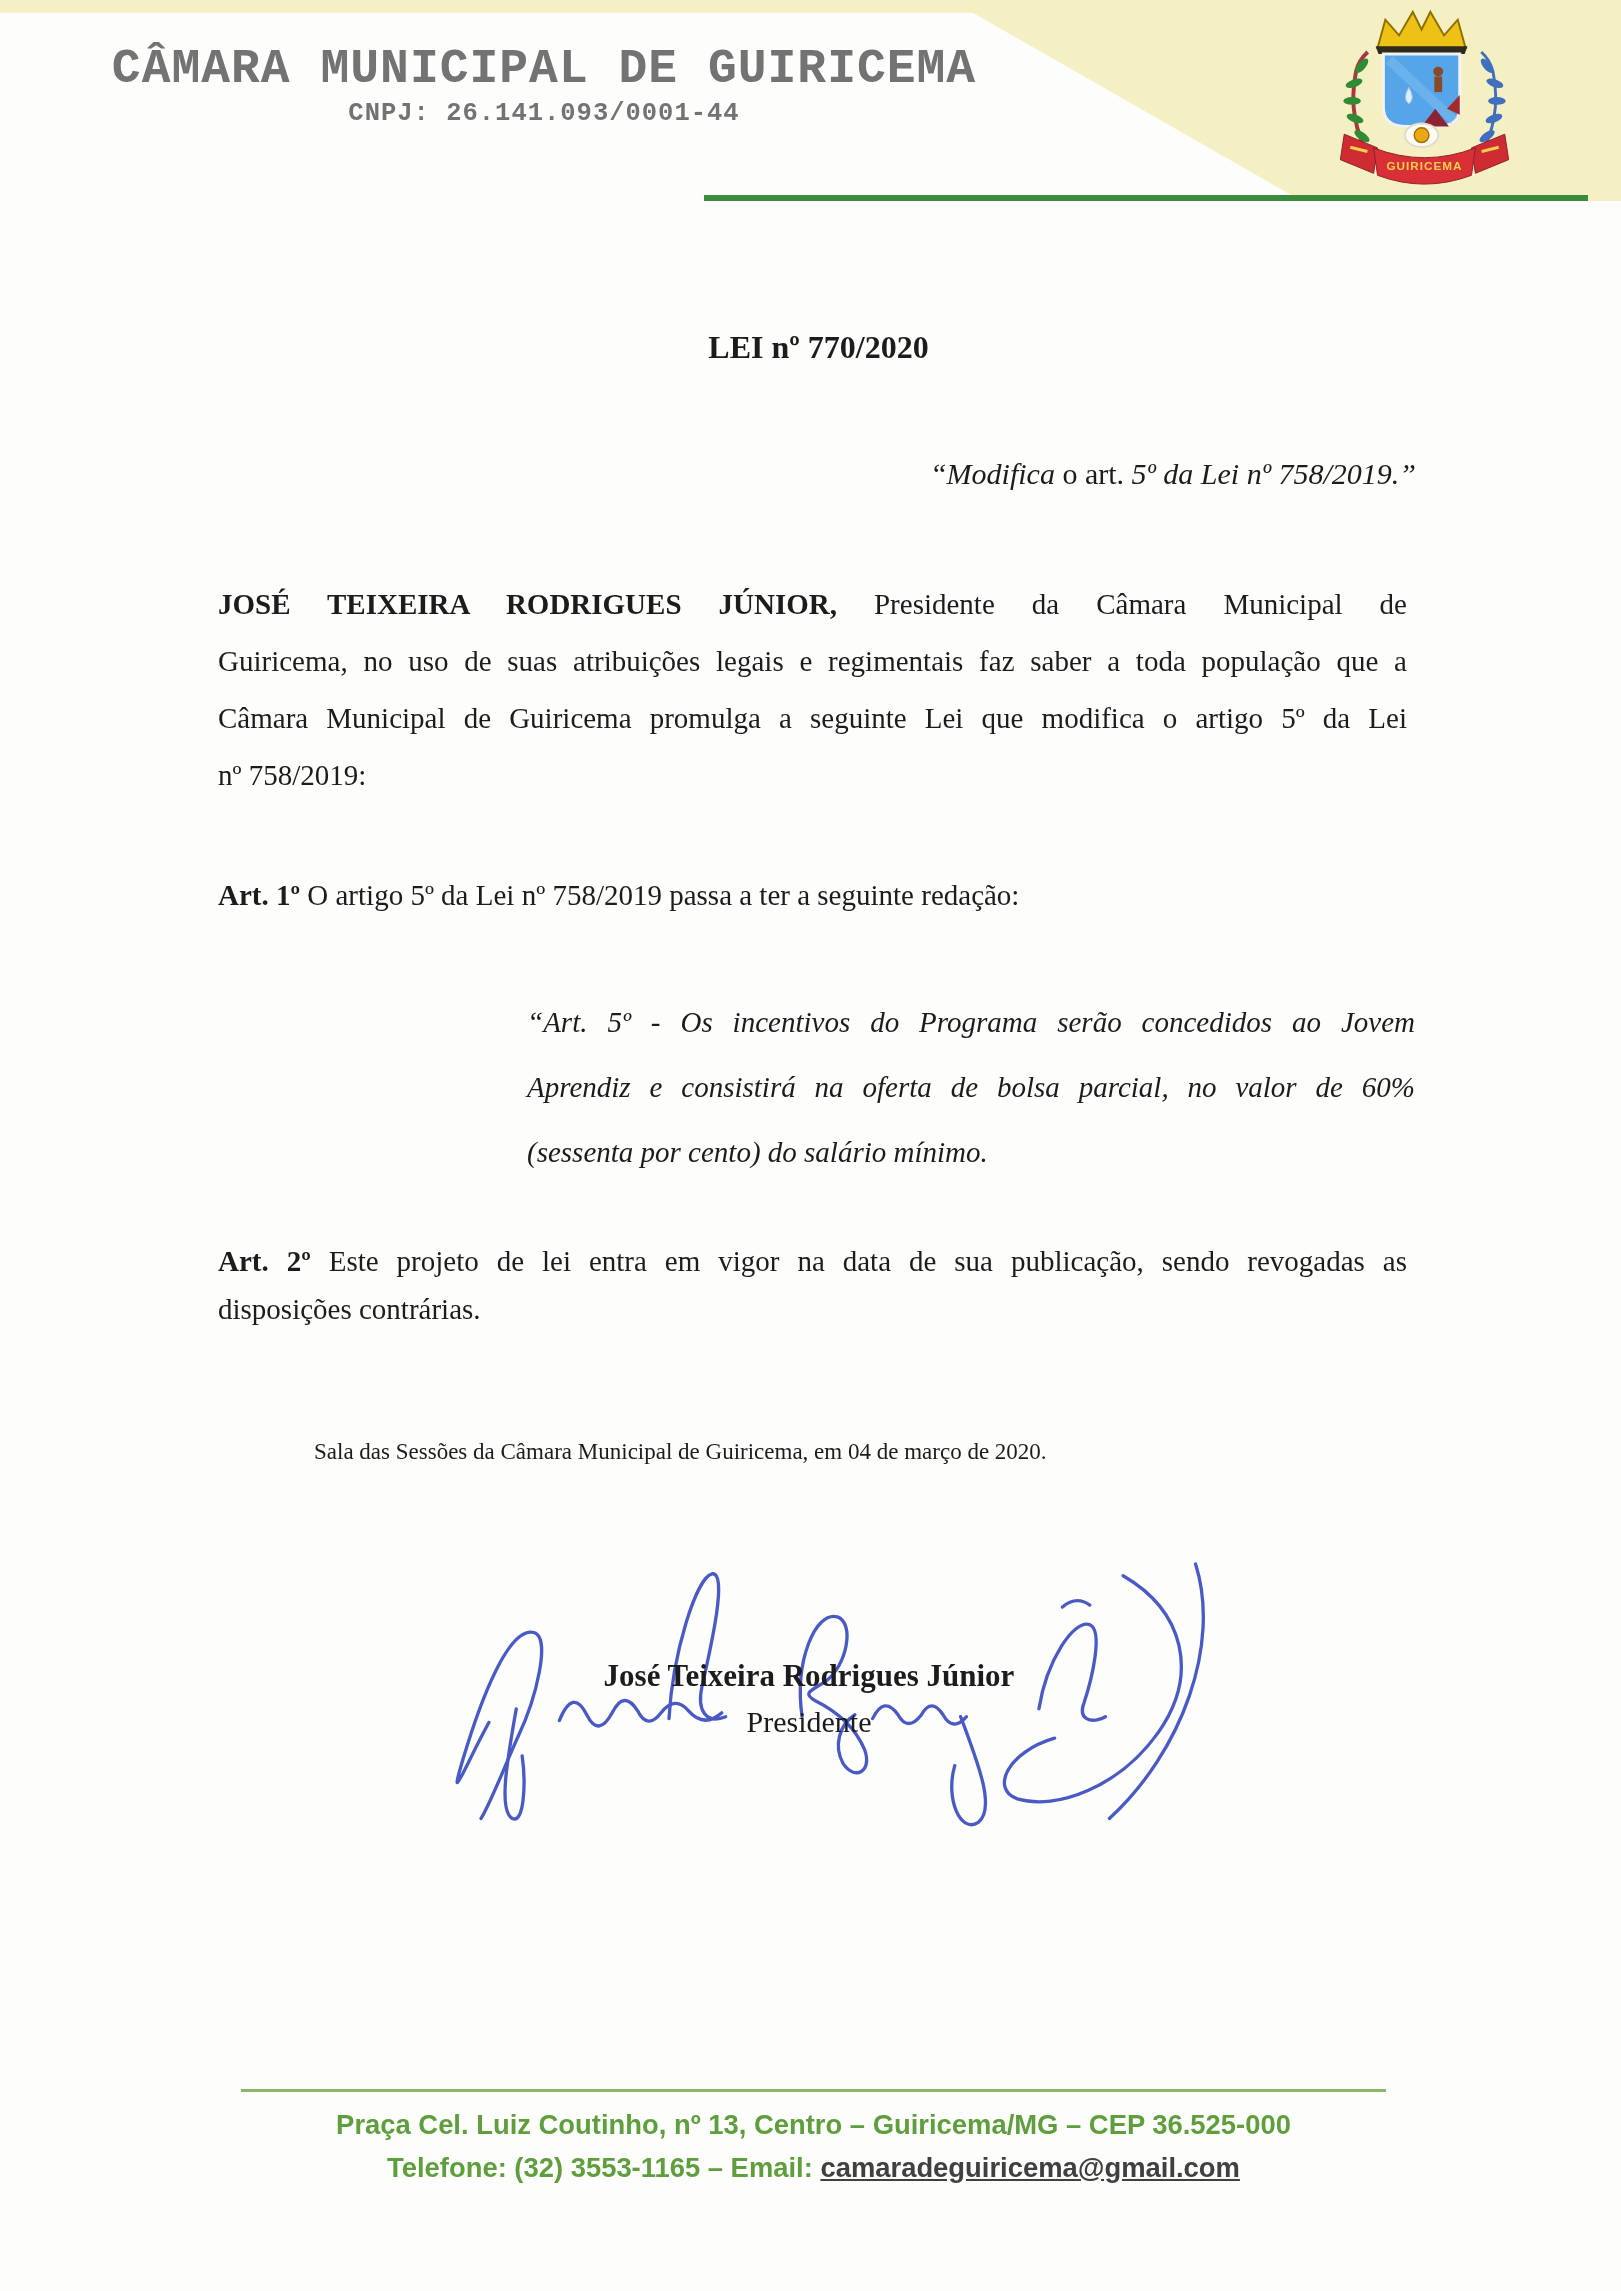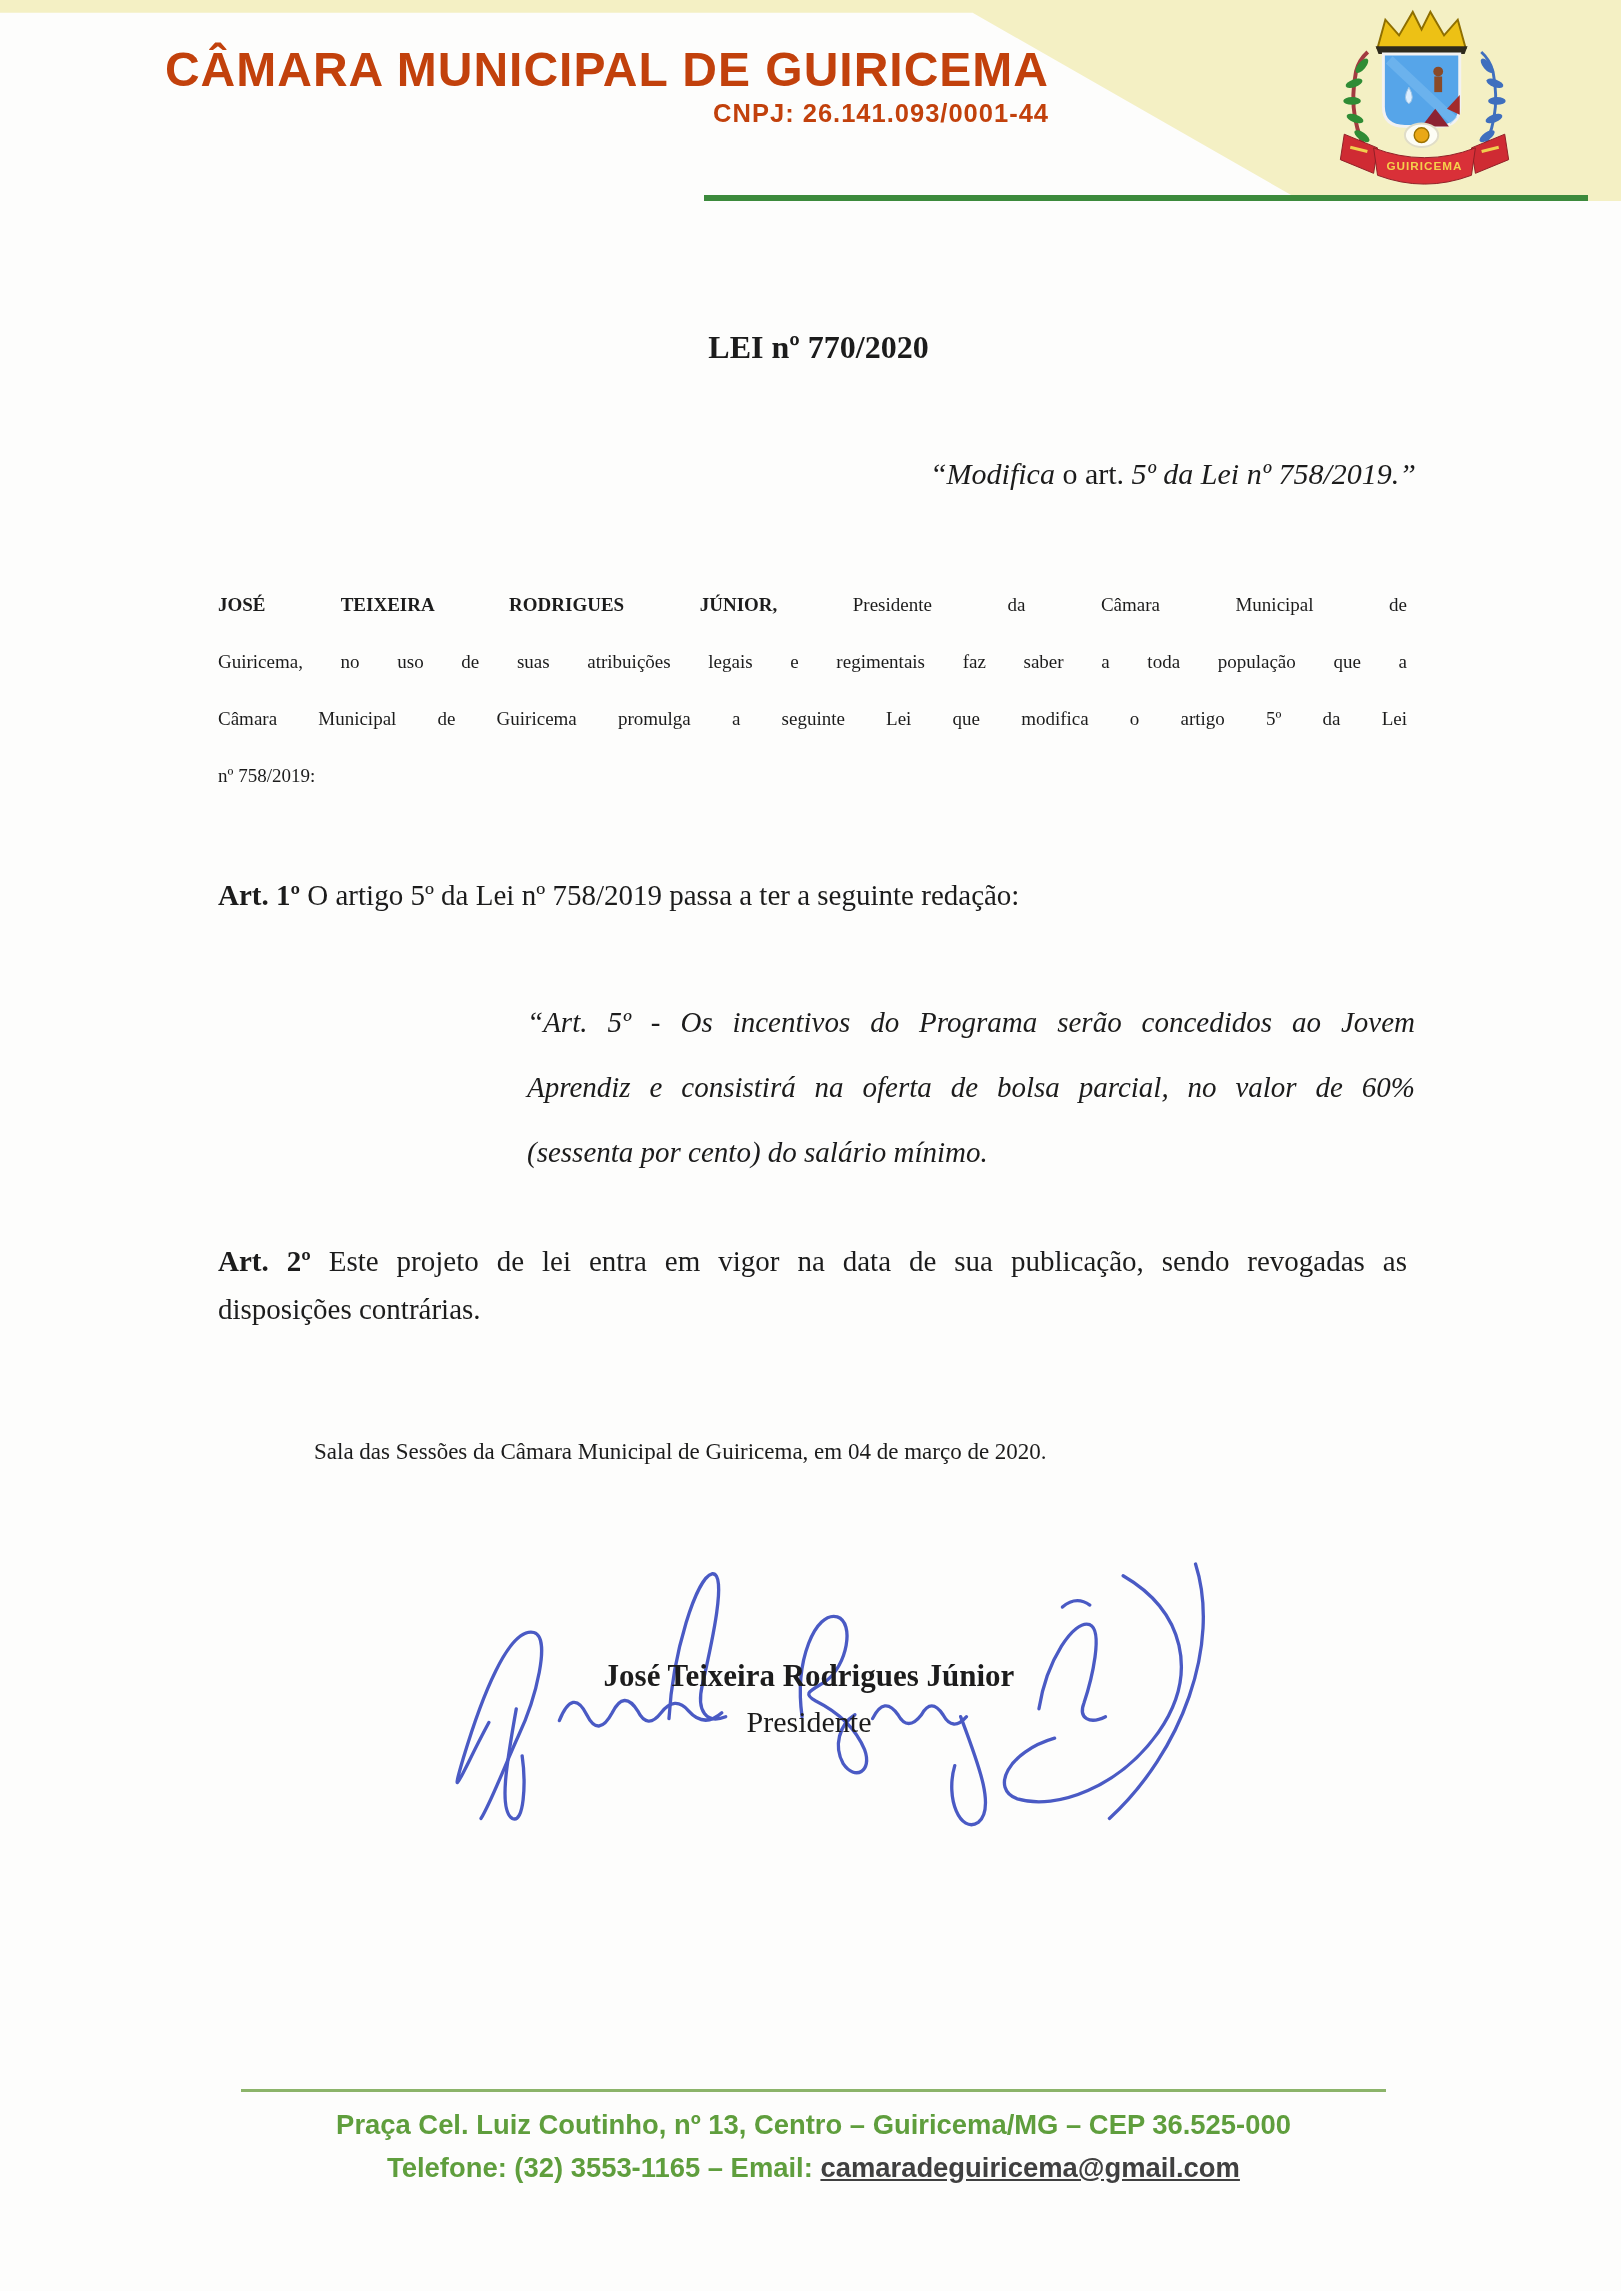--- a/index.html
+++ b/index.html
@@ -3,37 +3,37 @@
 <meta charset="utf-8">
 <style>
   html,body{margin:0;padding:0;background:#9a9a9a;}
   .page{position:relative;width:1621px;height:2292px;margin:0 auto;background:#fdfdfc;
         font-family:"Liberation Serif",serif;color:#1c1c1c;overflow:hidden;}
 
   
   .top-band{position:absolute;left:0;top:0;width:1621px;height:201px;background:#f4f0c4;
             clip-path:polygon(0 0,100% 0,100% 100%,80.3% 100%,60% 6.3%,0 6.3%);}
   .crest{position:absolute;left:1311px;top:3.9px;width:227px;height:188px;}
-  .org{position:absolute;left:39px;top:43px;width:1010px;text-align:right;
-       color:#c2410c;font-family:Liberation Sans, sans-serif;font-weight:bold;}
+  .org{position:absolute;left:39px;top:43px;width:1010px;text-align:center;
+       color:#737373;font-family:Liberation Mono, monospace;font-weight:bold;}
   .org-name{font-size:48px;letter-spacing:1px;line-height:53px;}
   .org-state{font-size:33px;margin-top:3.9px;line-height:37px;}
   .org-cnpj{font-size:25.5px;margin-top:2.9px;letter-spacing:1px;}
   .head-rule{position:absolute;left:704px;top:195px;width:884px;height:5.9px;background:#3c8a3c;}
 
   
   .doc-title{position:absolute;left:0;top:329px;width:1637px;text-align:center;
              font-size:32px;font-weight:bold;white-space:nowrap;}
   .epigraph{position:absolute;left:823px;top:457px;width:593px;text-align:right;
             font-size:30px;white-space:nowrap;}
   .it{font-style:italic;}
   .lead{font-weight:bold;}
   .jline{text-align:justify;text-align-last:justify;}
   .lline{text-align:left;}
-  .p1{position:absolute;left:218px;top:576px;width:1189px;font-size:19px;line-height:57px;}
+  .p1{position:absolute;left:218px;top:576px;width:1189px;font-size:29px;line-height:57px;}
   .art1{position:absolute;left:218px;top:879px;width:1255px;font-size:29px;white-space:nowrap;}
   .quote{position:absolute;left:527px;top:990px;width:888px;font-size:29px;
          font-style:italic;line-height:65px;}
   .art2{position:absolute;left:218px;top:1237px;width:1189px;font-size:29px;line-height:48px;}
   .dateline{position:absolute;left:314px;top:1439px;font-size:23px;white-space:nowrap;}
 
   
   .sig-svg{position:absolute;left:412px;top:1517px;width:833px;height:323px;}
   .sig-name{position:absolute;left:412px;top:1658px;width:794px;text-align:center;
             font-size:31px;font-weight:bold;}

